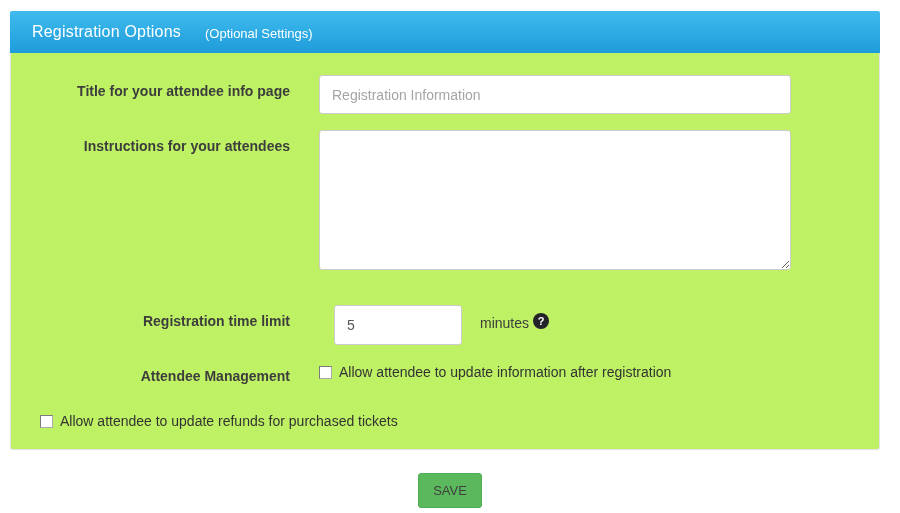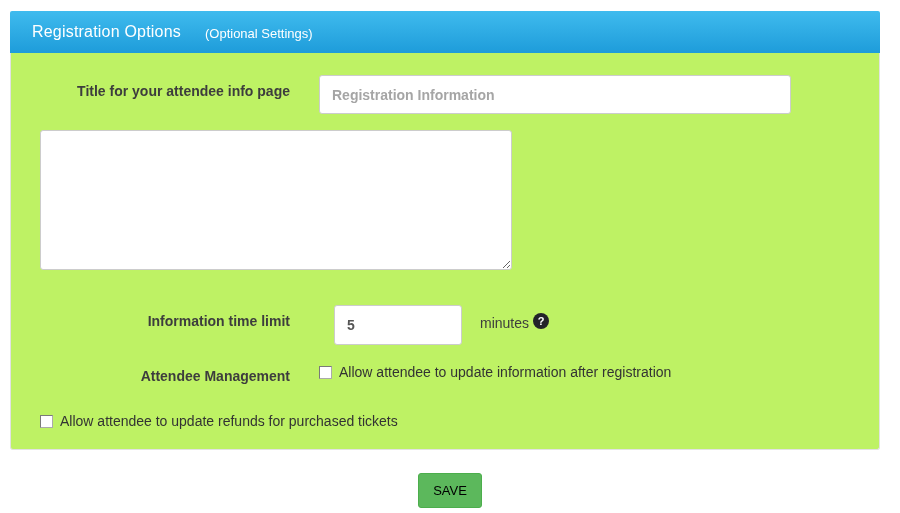--- a/index.html
+++ b/index.html
@@ -63,21 +63,20 @@
   }
   input[type="text"], textarea {
     border: 1px solid #cccccc;
     border-radius: 3px;
     font-family: "Liberation Sans", sans-serif;
     font-size: 14px;
     color: #555555;
     padding: 8px 12px;
     outline: none;
     background: #ffffff;
-    font-weight: bold;
   }
   input[type="text"]::placeholder, textarea::placeholder { color: #a5a5a5; opacity: 1; }
   .title-input { width: 472px; height: 39px; }
   .instructions-textarea { width: 472px; height: 140px; resize: both; }
   .row-title { margin-bottom: 16px; }
   .row-instructions { margin-bottom: 35px; }
   .row-time { margin-bottom: 15px; }
   .row-attendee { margin-bottom: 25px; }
   .time-input { width: 128px; height: 40px; margin-left: 15px; }
   .unit-label {
@@ -129,21 +128,21 @@
     position: absolute;
     left: 0; top: 473px;
     width: 900px;
     text-align: center;
   }
   .save-button {
     display: inline-block;
     background: #5cb85c;
     border: 1px solid #4cae4c;
     border-radius: 3px;
-    color: #000000;
+    color: #404040;
     font-family: "Liberation Sans", sans-serif;
     font-size: 13px;
     padding: 9px 14px;
     min-width: 50px;
     cursor: pointer;
   }
 </style>
 </head>
 <body>
 
@@ -155,27 +154,28 @@
   <div class="panel-body">
 
     <div class="form-row row-title">
       <div class="label-col">Title for your attendee info page</div>
       <div class="control-col">
         <input type="text" class="title-input" placeholder="Registration Information" style="">
       </div>
     </div>
 
     <div class="form-row row-instructions">
+      <div class="label-col">Instructions for your attendees</div>
       <div class="control-col">
         <textarea class="instructions-textarea" style=""></textarea>
       </div>
     </div>
 
     <div class="form-row row-time">
-      <div class="label-col">Information time limit</div>
+      <div class="label-col">Registration time limit</div>
       <div class="control-col">
         <input type="text" class="time-input" value="5" style="">
         <span class="unit-label">minutes</span>
         <span class="help-icon">?</span>
       </div>
     </div>
 
     <div class="form-row row-attendee">
       <div class="label-col">Attendee Management</div>
       <div class="control-col">

